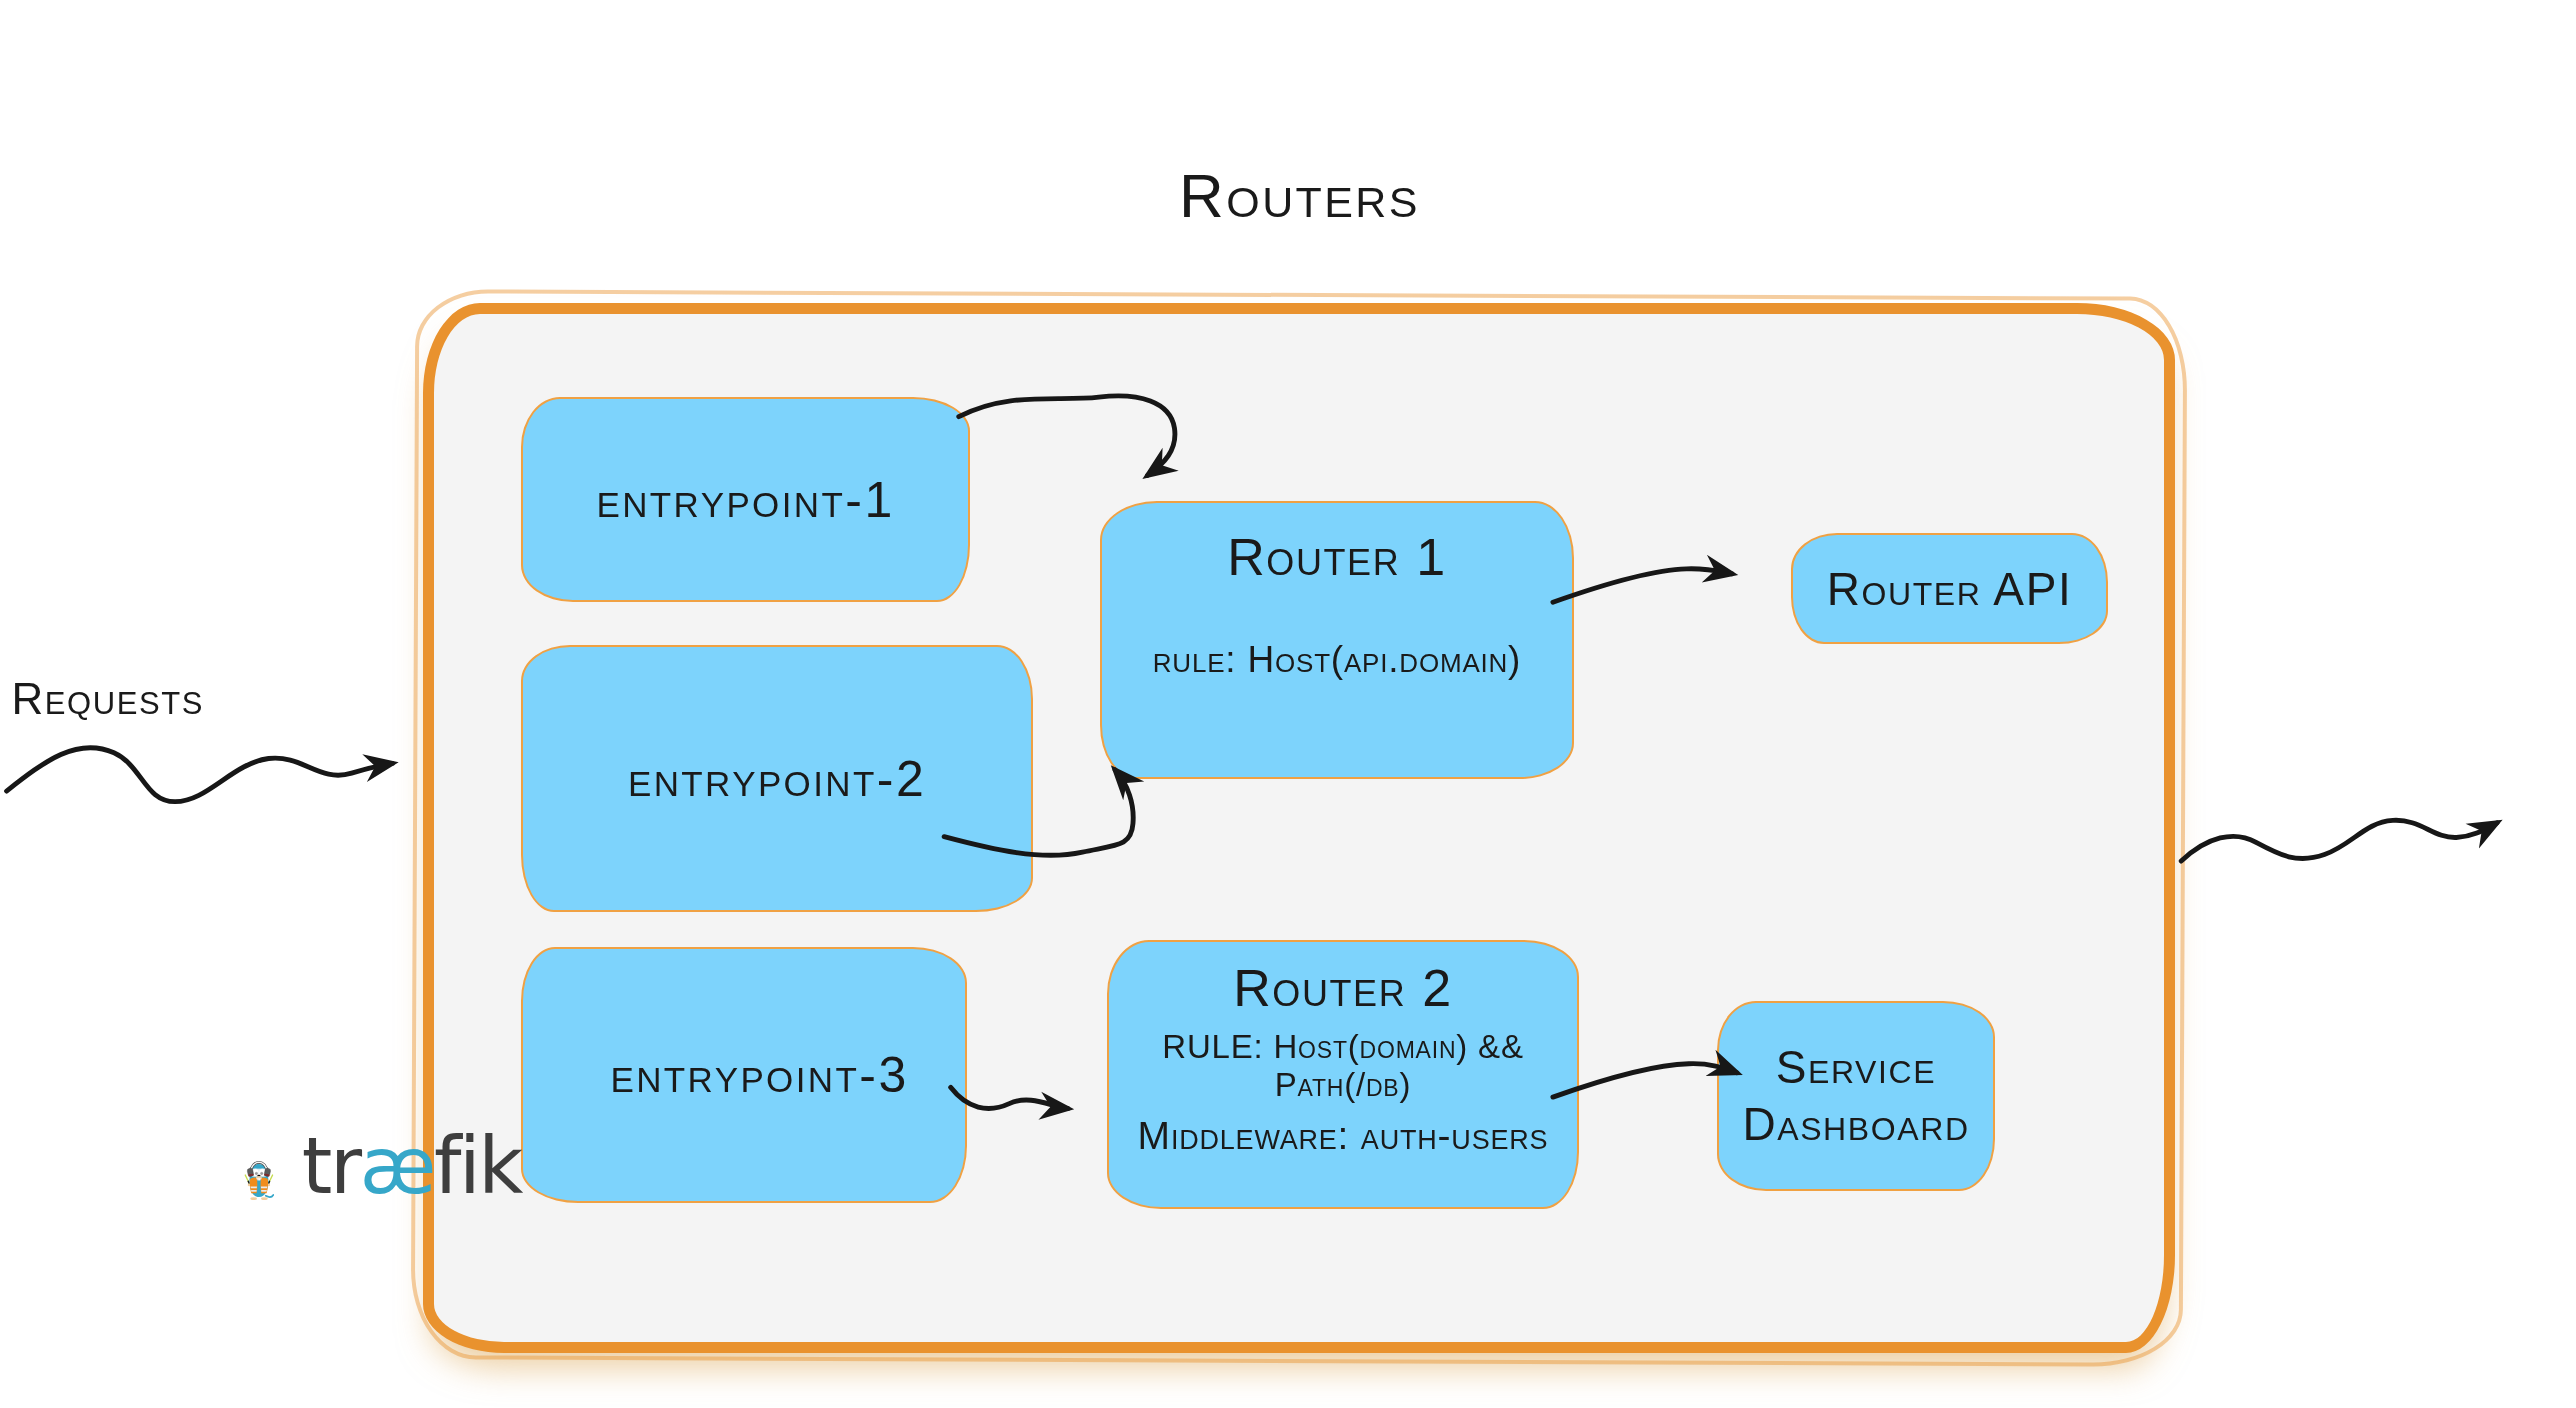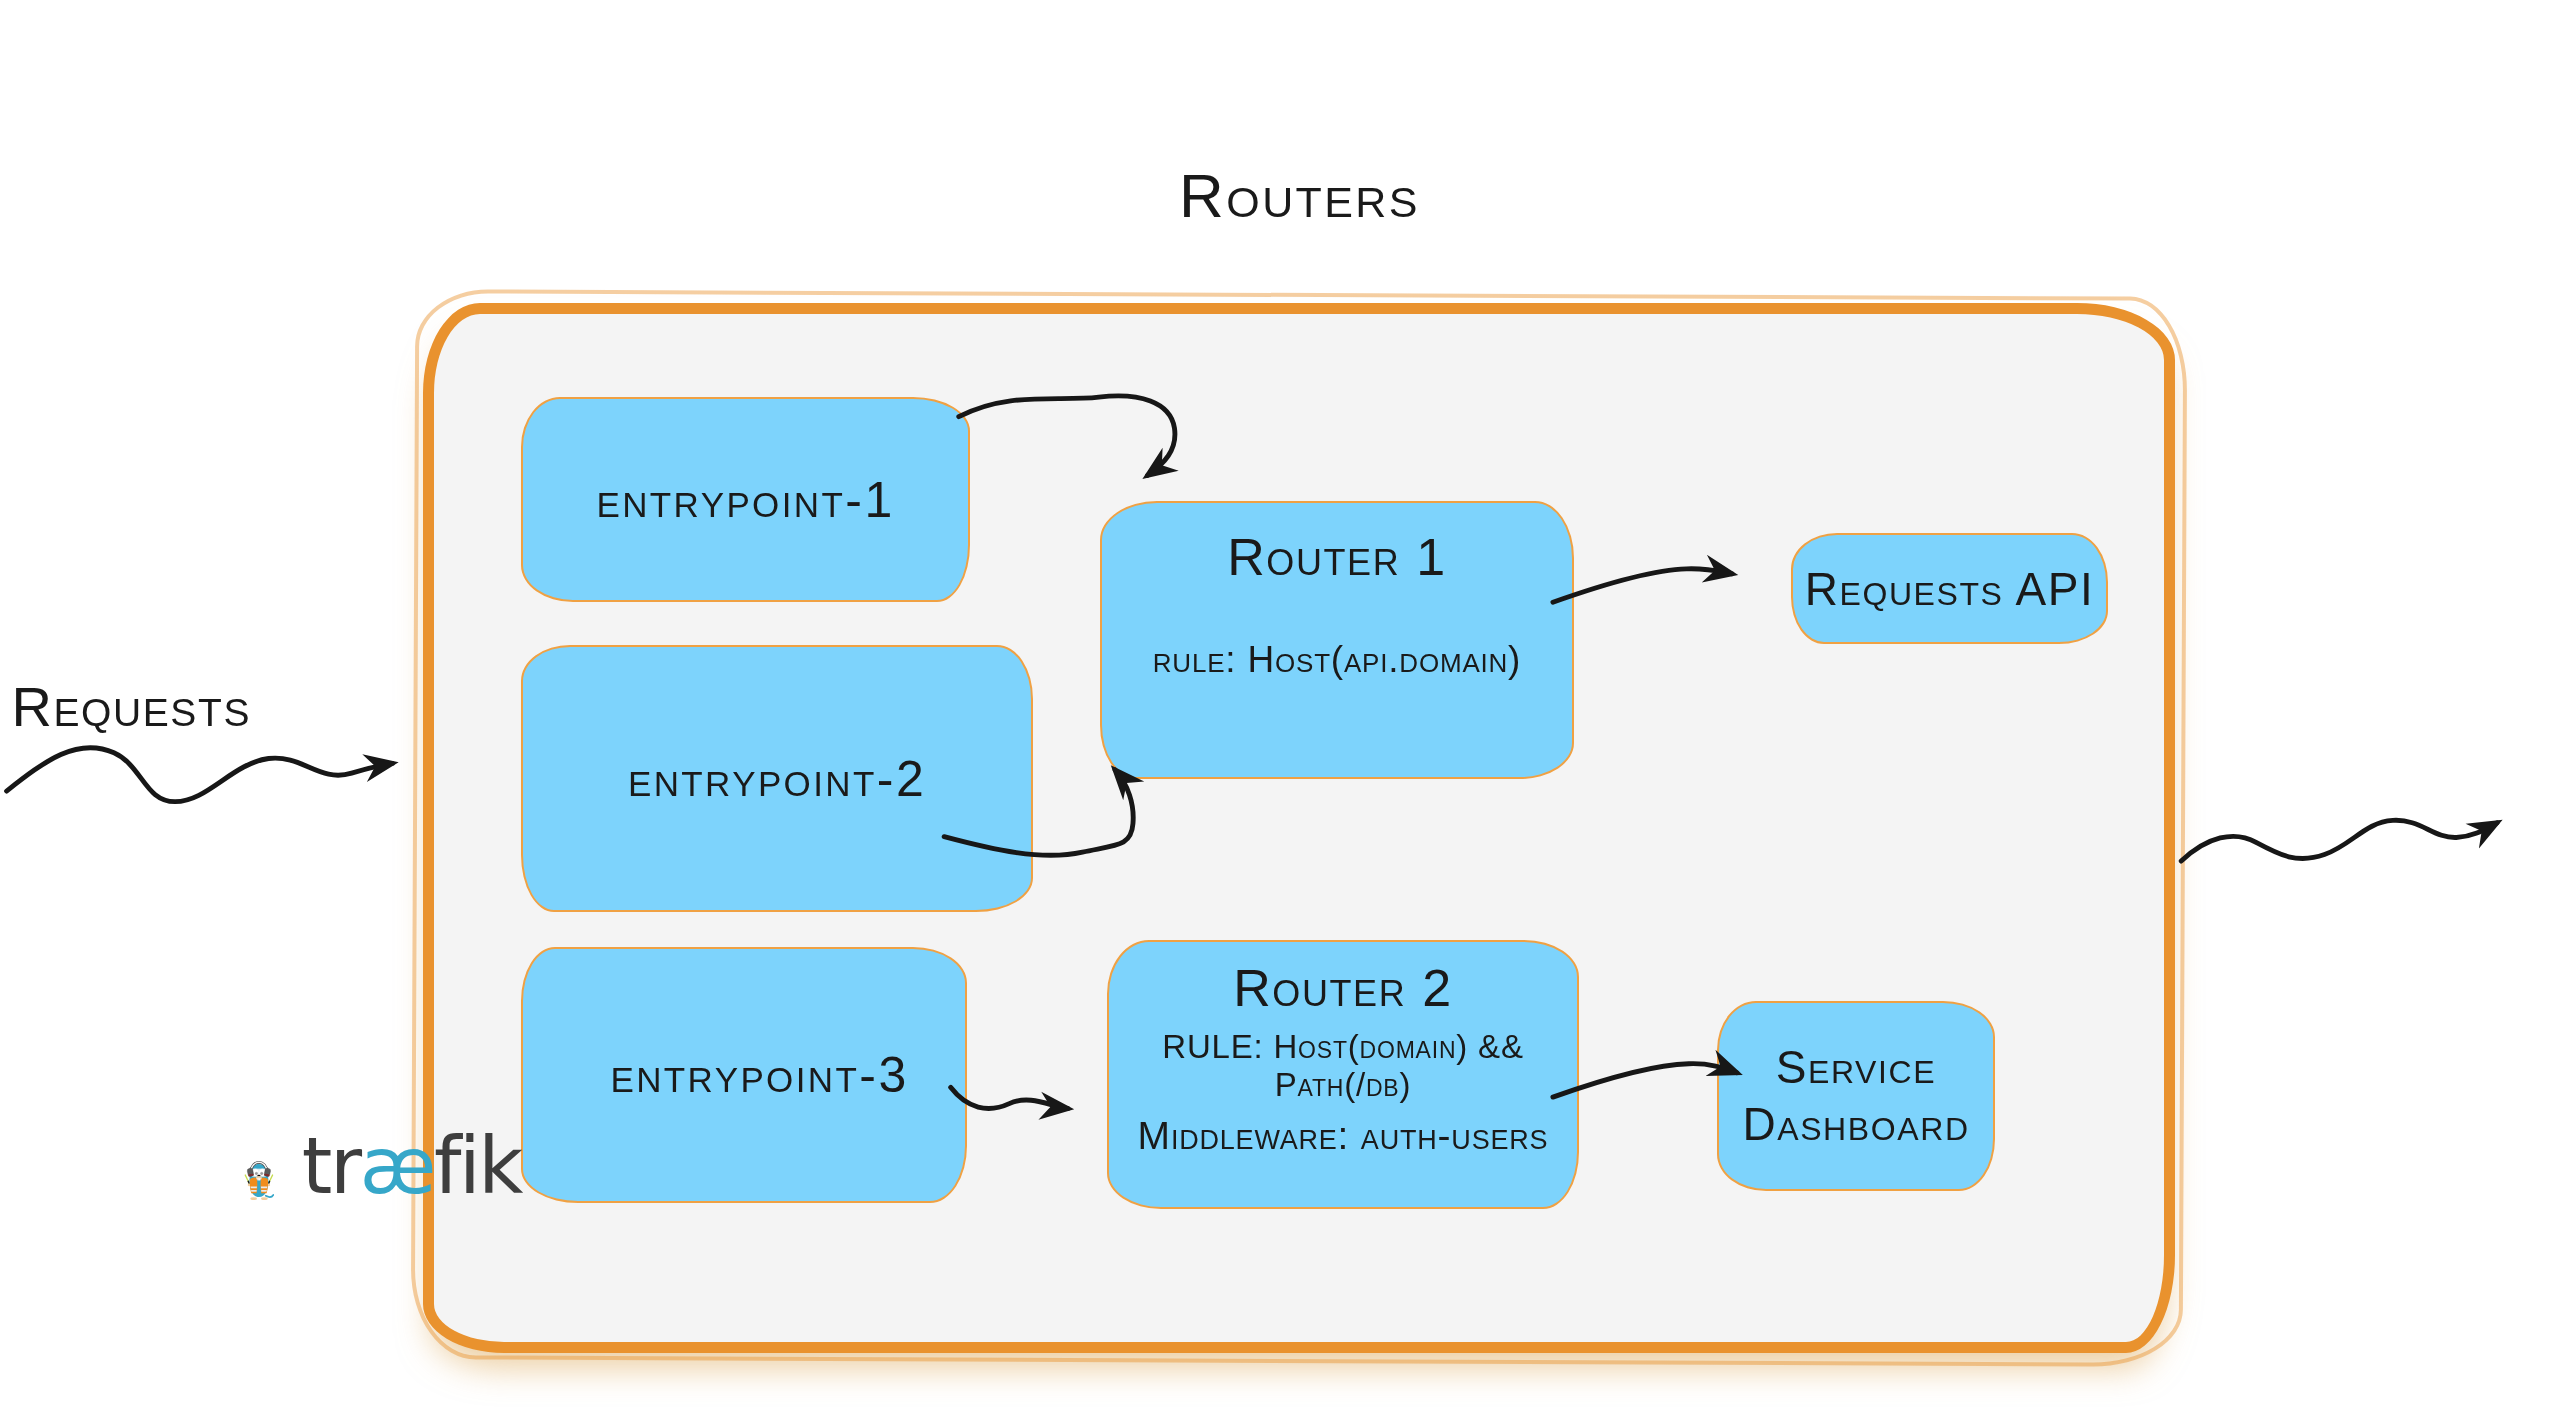--- a/index.html
+++ b/index.html
@@ -47,21 +47,21 @@
   .r2{left:1107px;top:940px;width:472px;height:269px;justify-content:flex-start;padding-top:16.3px;gap:9.8px;
       border-radius:42px 55px 36px 54px / 54px 37px 57px 36px;}
   .router-name{font-size:52px;font-variant:small-caps;letter-spacing:1.6px;}
   .router-rule{font-size:37px;font-variant:small-caps;letter-spacing:0.8px;}
   .r2 .router-rule{font-size:33px;}
   .router-mw{font-size:39px;font-variant:small-caps;letter-spacing:0.8px;}
   .svc1{left:1791px;top:533px;width:317px;height:111px;border-radius:46px 36px 49px 33px / 36px 49px 33px 47px;}
   .svc2{left:1717px;top:1001px;width:278px;height:190px;border-radius:39px 52px 36px 49px / 49px 36px 52px 37px;}
   .svc1 .label,.svc2 .label{font-size:46px;letter-spacing:1.6px;}
   .svc2 .label{line-height:1.25;padding:0 24.4px;}
-  .requests{position:absolute;left:11.4px;top:674px;font-size:56px;letter-spacing:1.6px;font-variant:small-caps;}
+  .requests{position:absolute;left:11.4px;top:674px;font-size:44px;letter-spacing:1.6px;font-variant:small-caps;}
   .calls{position:absolute;left:2158px;top:749px;width:415px;font-size:35px;letter-spacing:0.8px;font-variant:small-caps;}
   .arrows{position:absolute;left:0;top:0;width:2576px;height:1408px;pointer-events:none;}
   .arrows path.flow{fill:none;stroke:#171717;stroke-width:6;stroke-linecap:round;}
   .logo{position:absolute;left:244px;top:1016px;width:277px;z-index:5;
         display:flex;flex-direction:row;align-items:center;gap:28px;}
   .logo svg.gopher{width:247px;height:329px;display:block;}
   .wordmark{
     font-family:"DejaVu Sans",sans-serif;font-size:78px;line-height:1;
     color:var(--wordmark-gray);letter-spacing:-2.4px;margin-top:-29px;white-space:nowrap;
   }
@@ -90,21 +90,21 @@
     <div class="router-name">Router 1</div>
     <div class="router-rule">rule: Host(api.domain)</div>
   </div>
   <div class="node r2">
     <div class="router-name">Router 2</div>
     <div class="router-rule">RULE: Host(domain) &amp;&amp; Path(/db)</div>
     <div class="router-mw">Middleware: auth-users</div>
   </div>
 
   <div class="node svc1">
-    <div class="label">Requests API</div>
+    <div class="label">Router API</div>
   </div>
   <div class="node svc2">
     <div class="label">Service Dashboard</div>
   </div>
 
   <div class="requests">Requests</div>
 
   <svg class="arrows" viewBox="0 0 3165 1730" xmlns="http://www.w3.org/2000/svg">
     <defs>
       <marker id="ah" viewBox="0 0 14 12" refX="11" refY="6" markerWidth="44" markerHeight="38" markerUnits="userSpaceOnUse" orient="auto">

